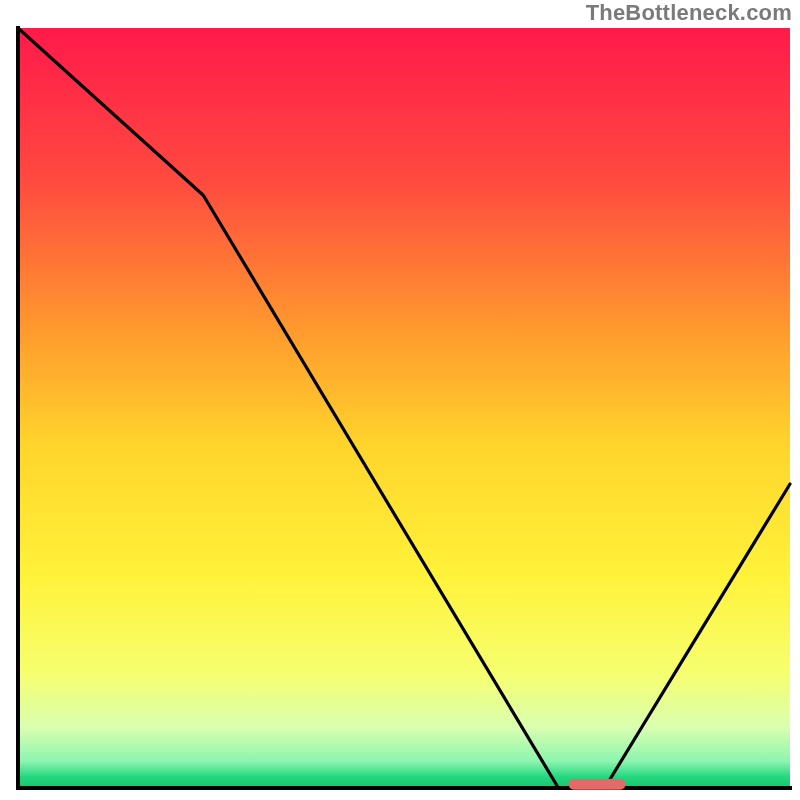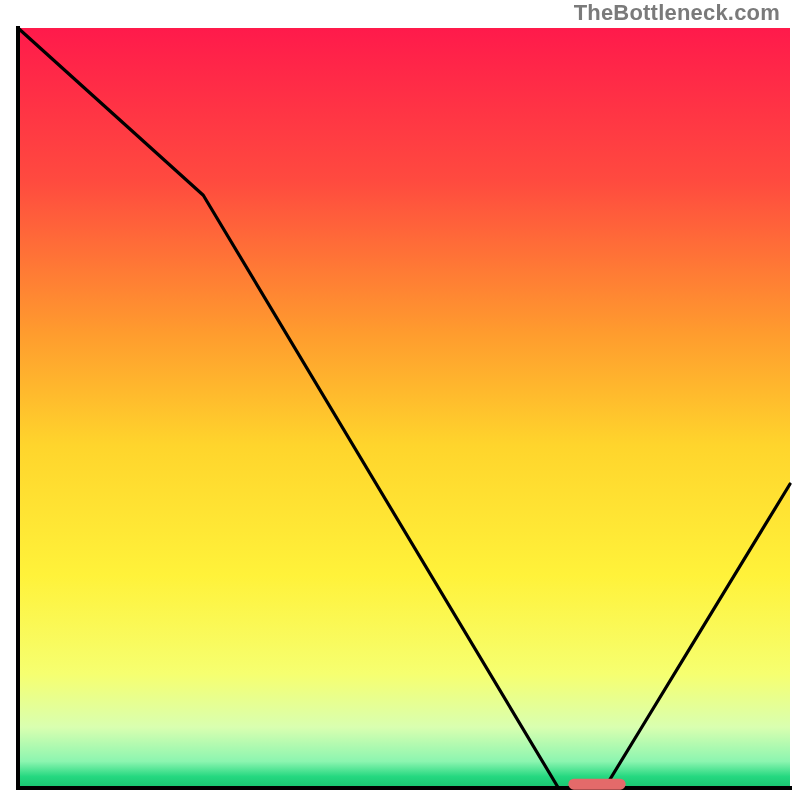--- a/index.html
+++ b/index.html
@@ -11,21 +11,21 @@
     background: #fff;
   }
   .stage {
     position: relative;
     width: 800px;
     height: 800px;
   }
   .watermark {
     position: absolute;
     top: 0;
-    right: 20px;
+    right: 8px;
     font-family: Arial, Helvetica, sans-serif;
     font-size: 22px;
     font-weight: 600;
     color: #7a7a7a;
     letter-spacing: 0.2px;
     user-select: none;
   }
   svg { display:block; }
 </style>
 </head>

